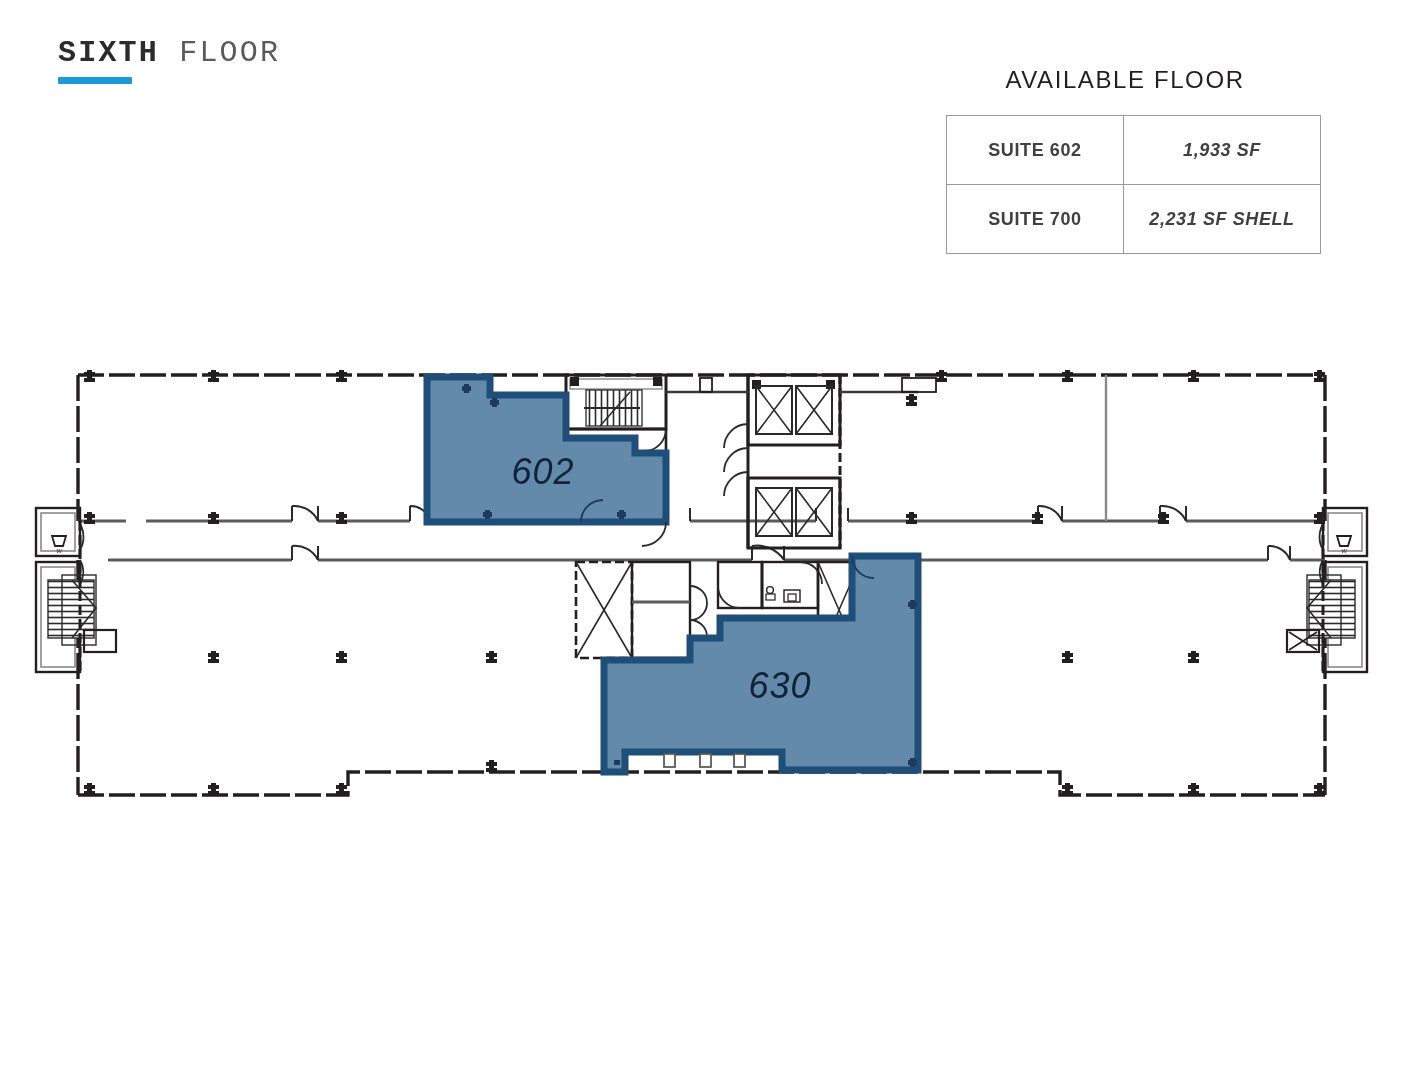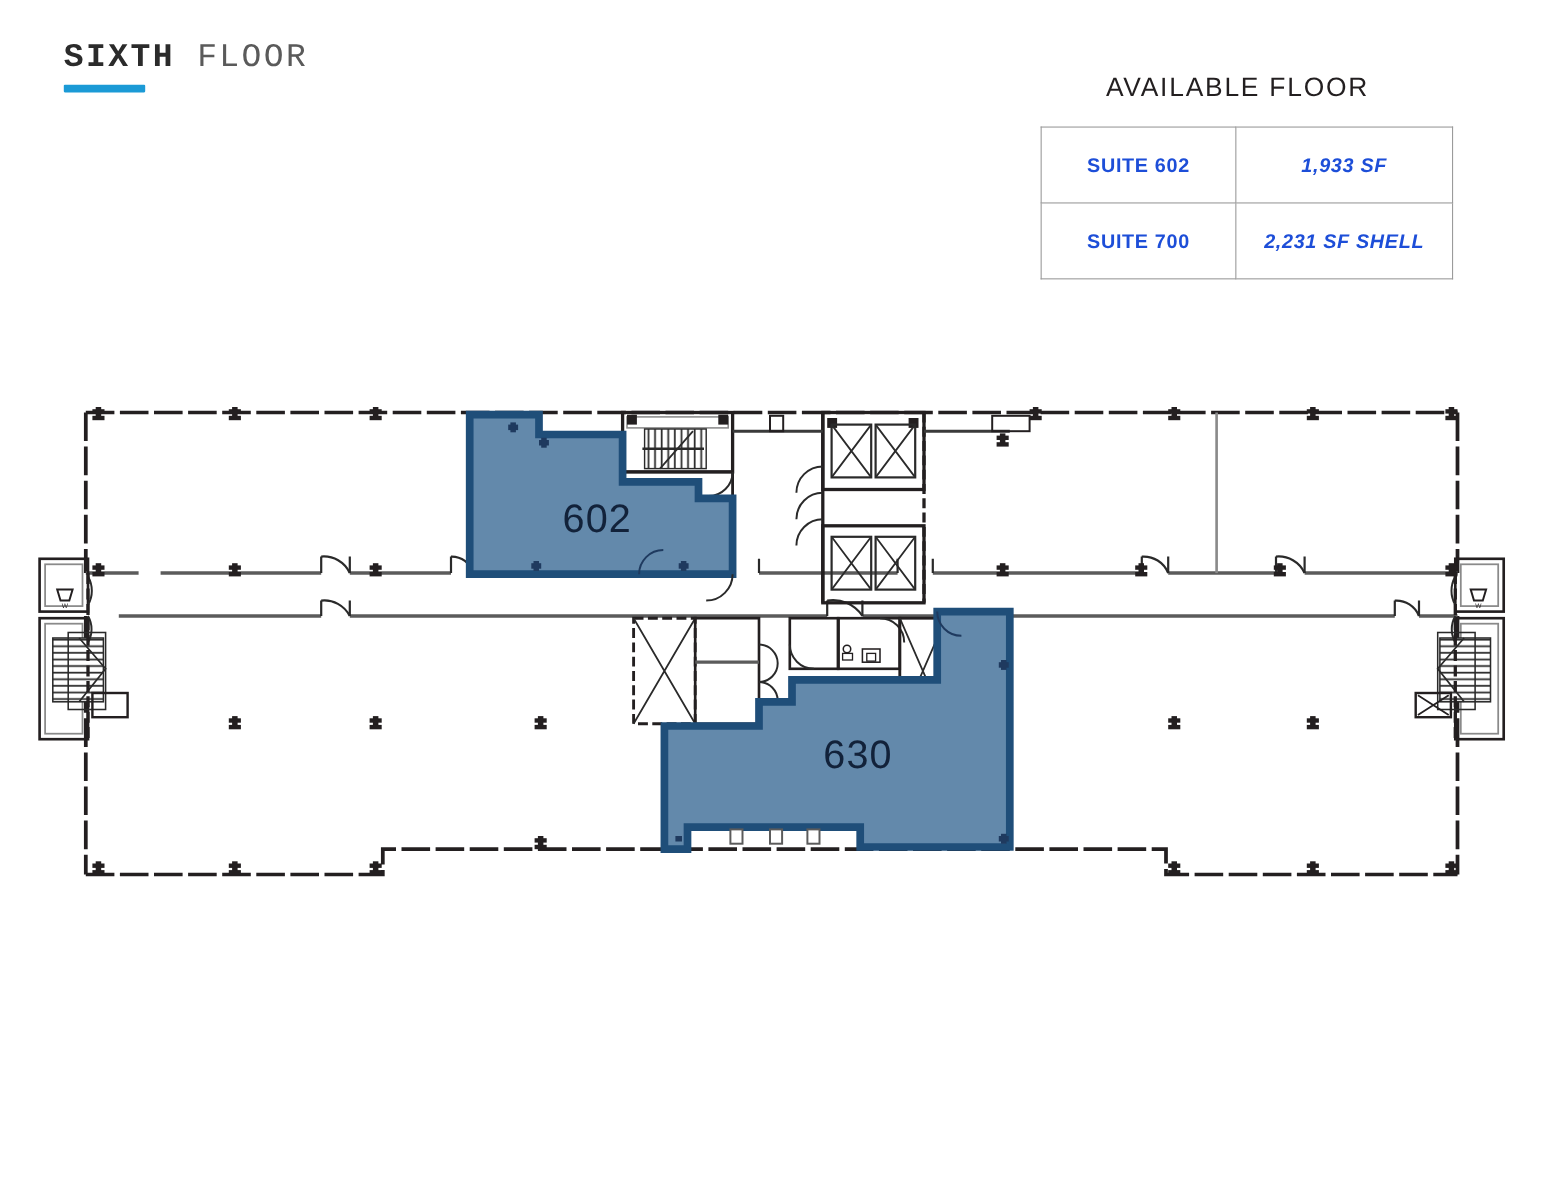--- a/index.html
+++ b/index.html
@@ -66,34 +66,35 @@
     table-layout: fixed;
   }
   #suites-table td {
     border: 1px solid #9b9b9b;
     height: 56px;
     text-align: center;
     vertical-align: middle;
     font-size: 18px;
     font-weight: bold;
     letter-spacing: 0.6px;
-    color: #1d4ed8;
+    color: #404040;
     padding: 6px 4px;
     line-height: 1.25;
   }
   #suites-table td.suite-name { width: 168px; }
   #suites-table td.suite-area { width: 188px; font-style: italic; }
 
   
   #floorplan-wrap {
     position: absolute;
     left: 0;
     top: 340px;
     width: 1410px;
     height: 500px;
+    font-style: italic;
   }
   #floorplan-svg { display: block; }
 
   .suite-label {
     font-family: "Liberation Sans", sans-serif;
     font-size: 36px;
     fill: #12223a;
     text-anchor: middle;
     letter-spacing: 1px;
   }

